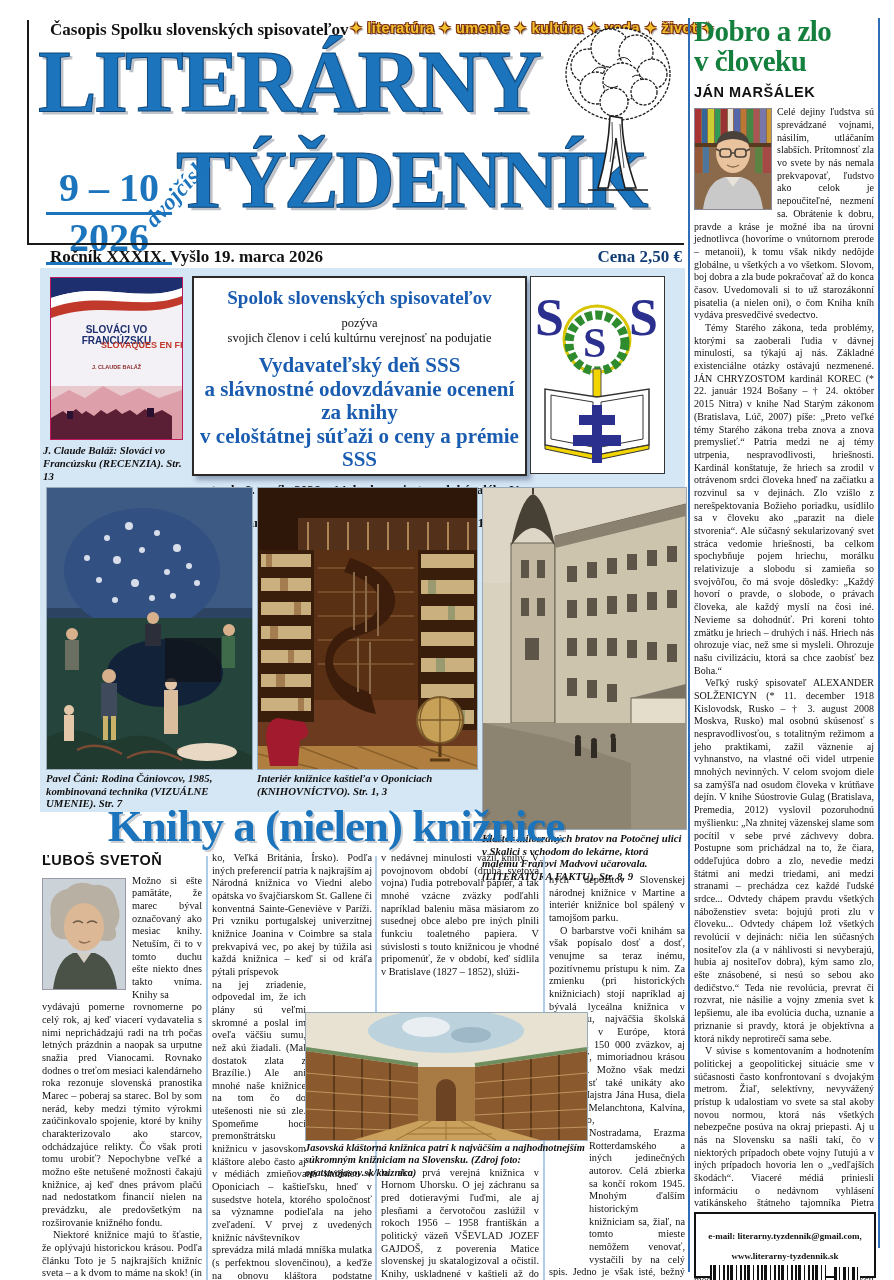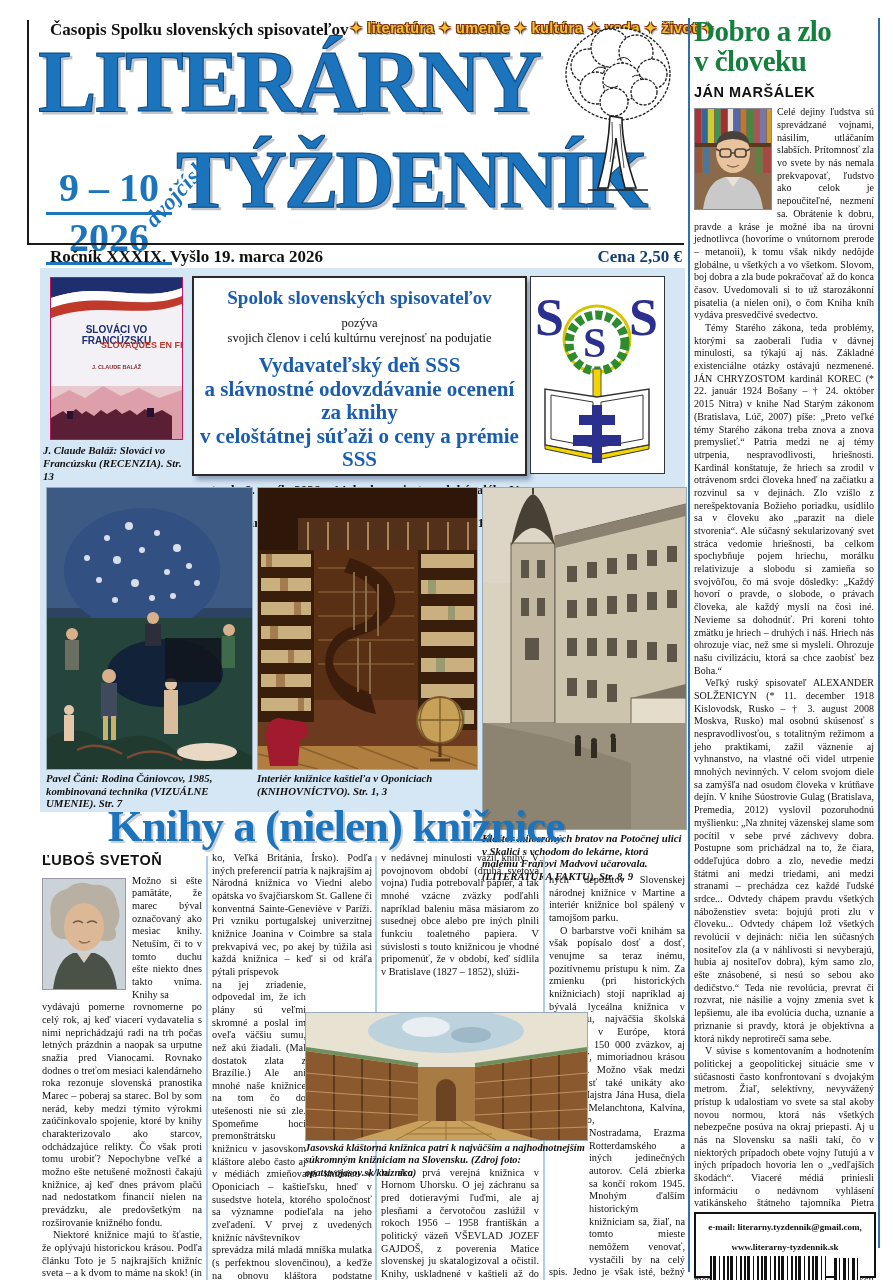--- a/index.html
+++ b/index.html
@@ -78,21 +78,21 @@
   .vr-right{left:878px;top:18px;width:2px;height:1230px;background:#2f6db5;}
   .side{left:694px;top:16px;width:180px;}
   .side-title{font-size:29px;font-weight:bold;color:#15803d;line-height:1.04;letter-spacing:-.5px;}
   .side-author{font-family:"Liberation Sans",sans-serif;font-size:14.5px;font-weight:bold;
                letter-spacing:.5px;margin:8px 0 6px 0;}
   .side-body{font-size:10px;line-height:1.27;text-align:justify;}
   .side-body p{margin:0;}
   .side-body .ind{text-indent:11px;}
   .portrait{float:left;width:76px;height:100px;margin:2px 5px 2px 0;border:1px solid #889;}
   .email-box{left:694px;top:1212px;width:178px;height:62px;border:2px solid #111;background:#fff;text-align:center;}
-  .email-line{font-size:9px;font-weight:bold;line-height:1.25;margin-top:8px;}
+  .email-line{font-size:9px;font-weight:bold;line-height:1.25;margin-top:17px;}
   .bc-wrap{display:flex;justify-content:center;align-items:flex-end;gap:8px;margin-top:2px;}
   .bc-main .bars{width:116px;height:24px;background:repeating-linear-gradient(90deg,
       #111 0 2px,#fff 2px 3px,#111 3px 6px,#fff 6px 9px,#111 9px 10px,#fff 10px 13px,#111 13px 15px,#fff 15px 17px);}
   .bc-add .bars{width:26px;height:22px;background:repeating-linear-gradient(90deg,
       #111 0 3px,#fff 3px 5px,#111 5px 6px,#fff 6px 9px);}
   .bc-digits{font-family:"DejaVu Sans Mono",monospace;font-size:8.5px;letter-spacing:.5px;}
 </style>
 </head>
 <body>
 

